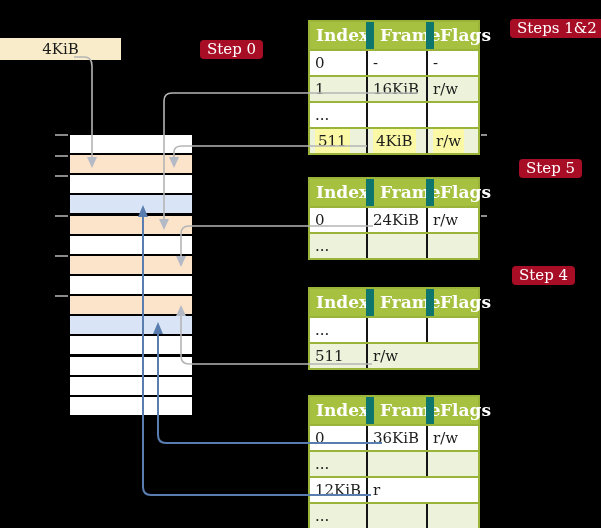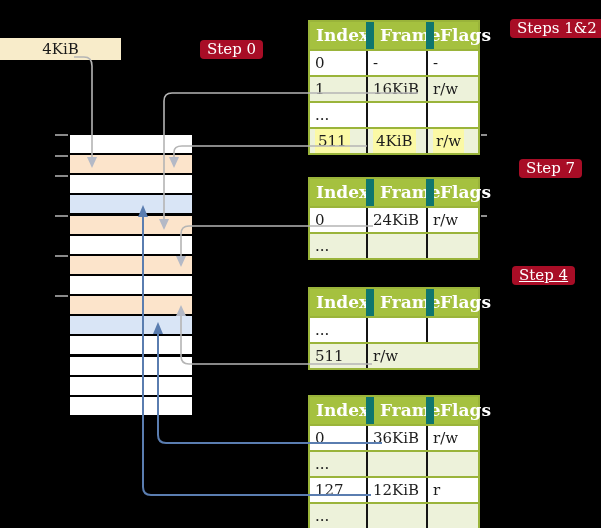--- a/index.html
+++ b/index.html
@@ -18,21 +18,21 @@
   }
   
   .badge{
     position:absolute;height:19px;padding:0 7px;border-radius:4px;
     background:var(--badge,#a80d26);color:var(--badge-text,#fff);
     font-size:15px;line-height:19px;white-space:nowrap;
   }
   #badge-step0{left:200px;top:40px;}
   #badge-steps12{left:510px;top:19px;border-top-right-radius:0;border-bottom-right-radius:0;}
   #badge-step3{left:519px;top:159px;}
-  #badge-step4{left:512px;top:266px;text-decoration:underline;}
+  #badge-step4{left:512px;top:266px;}
   
   .memcol{
     position:absolute;left:70px;top:135px;width:122px;height:280px;
     display:flex;flex-direction:column;justify-content:space-between;
   }
   .mrow{height:18px;background:var(--mem-white,#fff);}
   .mrow[data-type="peach"]{background:var(--mem-peach,#fce4cb);}
   .mrow[data-type="blue"]{background:var(--mem-blue,#d9e5f6);}
   .tick{position:absolute;left:55px;width:13px;height:2px;background:var(--tick-gray,#8a8a8a);}
   
@@ -67,21 +67,21 @@
 </style>
 </head>
 <body>
 
 <div id="canvas">
 
   <div class="frame-box">4KiB</div>
 
   <div class="badge" id="badge-step0">Step 0</div>
   <div class="badge" id="badge-steps12">Steps 1&amp;2</div>
-  <div class="badge" id="badge-step3">Step 7</div>
+  <div class="badge" id="badge-step3">Step 5</div>
   <div class="badge" id="badge-step4">Step 4</div>
 
   <div class="memcol">
     <div class="mrow" data-type="white"></div>
     <div class="mrow" data-type="peach"></div>
     <div class="mrow" data-type="white"></div>
     <div class="mrow" data-type="blue"></div>
     <div class="mrow" data-type="peach"></div>
     <div class="mrow" data-type="white"></div>
     <div class="mrow" data-type="peach"></div>
@@ -174,21 +174,20 @@
       <div class="td"><span class="ctext">0</span></div>
       <div class="td"><span class="ctext">36KiB</span></div>
       <div class="td"><span class="ctext">r/w</span></div>
     </div>
     <div class="trow" data-hl="false">
       <div class="td"><span class="ctext">...</span></div>
       <div class="td"><span class="ctext"></span></div>
       <div class="td"><span class="ctext"></span></div>
     </div>
     <div class="trow" data-hl="false">
-      <div class="td"><span class="ctext">127</span></div>
       <div class="td"><span class="ctext">12KiB</span></div>
       <div class="td"><span class="ctext">r</span></div>
     </div>
     <div class="trow" data-hl="false">
       <div class="td"><span class="ctext">...</span></div>
       <div class="td"><span class="ctext"></span></div>
       <div class="td"><span class="ctext"></span></div>
     </div>
   </div>
 

